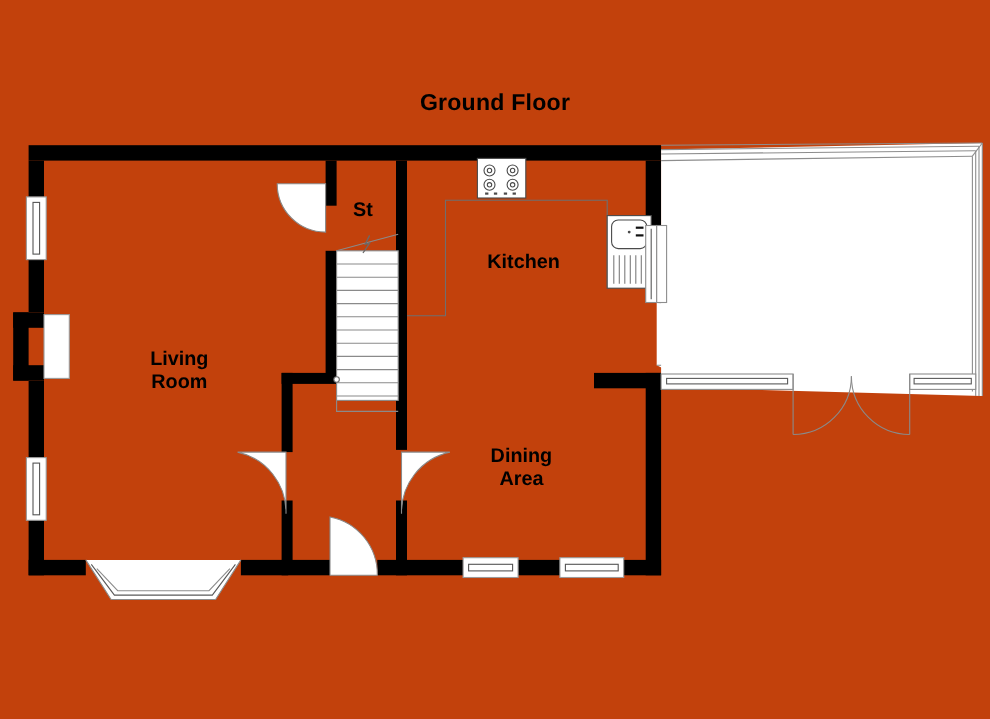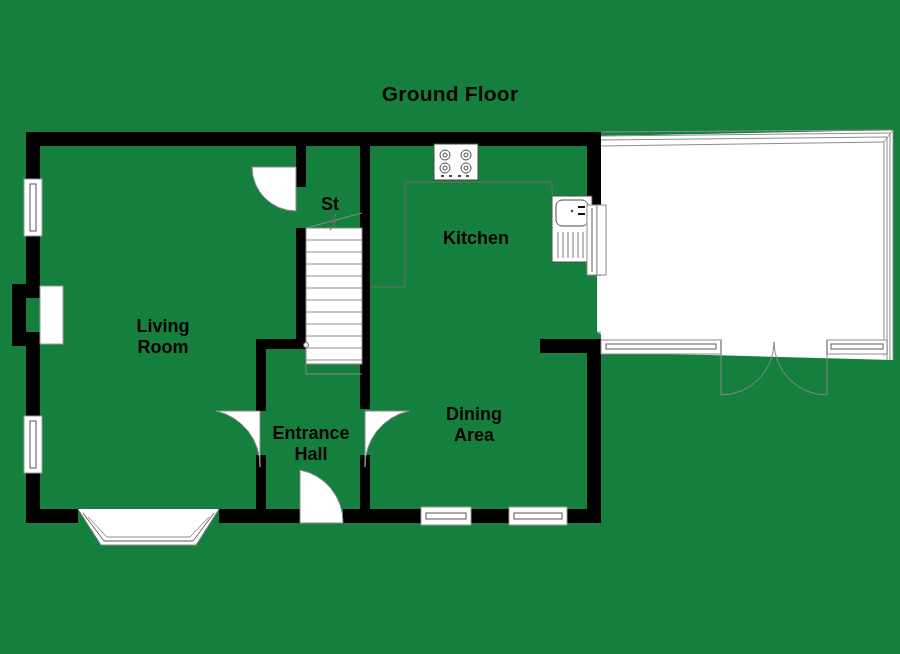--- a/index.html
+++ b/index.html
@@ -11,21 +11,21 @@
     width: 900px;
     height: 654px;
     font-family: "Liberation Sans", sans-serif;
     color: #000000;
     overflow: hidden;
   }
   #plan-root {
     position: relative;
     width: 900px;
     height: 654px;
-    background: #15803d;
+    background: #c2410c;
   }
   .floor-title {
     position: absolute;
     left: 0;
     top: 82px;
     width: 900px;
     text-align: center;
     font-size: 21px;
     font-weight: bold;
     letter-spacing: 0.2px;
@@ -49,21 +49,21 @@
   }
   .room-label {
     position: absolute;
     text-align: center;
     font-weight: bold;
     color: #000;
     line-height: 1.15;
     white-space: pre-line;
   }
   .rl-living   { left: 92px;  top: 316px; width: 142px; font-size: 18px; }
-  .rl-st       { left: 298px; top: 180px; width: 64px;  font-size: 18px; margin-top: 14px; }
+  .rl-st       { left: 298px; top: 180px; width: 64px;  font-size: 18px; }
   .rl-kitchen  { left: 406px; top: 228px; width: 140px; font-size: 18px; }
   .rl-dining   { left: 404px; top: 404px; width: 140px; font-size: 18px; }
   .rl-entrance { left: 238px; top: 423px; width: 146px; font-size: 18px; }
   .rl-conserv  { left: 640px; top: 229px; width: 196px; font-size: 18px; }
 </style>
 </head>
 <body>
 
 <div id="plan-root">
 
@@ -260,17 +260,15 @@
     </g>
 
   </svg>
 
   <div class="room-label rl-living">Living
 Room</div>
   <div class="room-label rl-st">St</div>
   <div class="room-label rl-dining">Dining
 Area</div>
   <div class="room-label rl-kitchen">Kitchen</div>
-  <div class="room-label rl-entrance">Entrance
-Hall</div>
 
 
 </div>
 
 </body></html>

